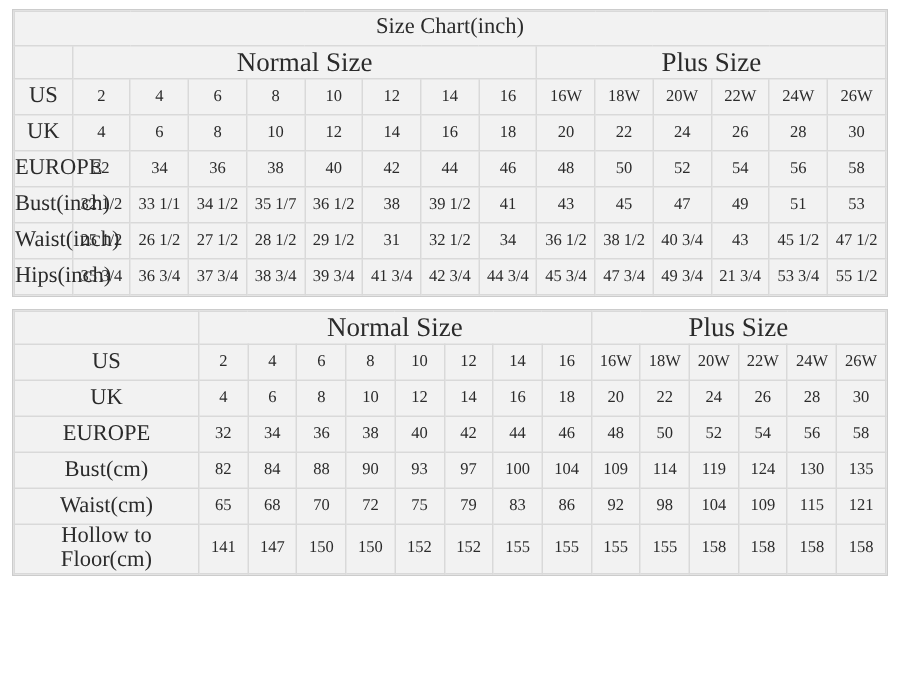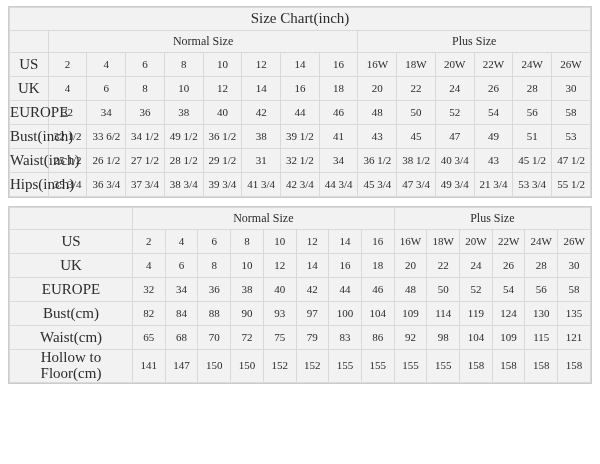--- a/index.html
+++ b/index.html
@@ -46,21 +46,21 @@
     padding: 0;
     line-height: 1.05;
   }
   .title-cell {
     font-size: 15px;
     height: 22px;
     border-bottom: 1px solid #d9d9d9 !important;
     background: #f2f2f2;
   }
   .group-cell {
-    font-size: 12px;
+    font-size: 18px;
     height: 21px;
   }
   .blank-cell {
     background: #f2f2f2;
   }
   .row-label {
     font-size: 15px;
     height: 23px;
     background: #f2f2f2;
   }
@@ -141,23 +141,23 @@
           <td class="data-cell">50</td>
           <td class="data-cell">52</td>
           <td class="data-cell">54</td>
           <td class="data-cell">56</td>
           <td class="data-cell">58</td>
         </tr>
 
         <tr>
           <td class="row-label label-col">Bust(inch)</td>
           <td class="data-cell">32 1/2</td>
-          <td class="data-cell">33 6/2</td>
+          <td class="data-cell">33 1/1</td>
           <td class="data-cell">34 1/2</td>
-          <td class="data-cell">49 1/2</td>
+          <td class="data-cell">35 1/7</td>
           <td class="data-cell">36 1/2</td>
           <td class="data-cell">38</td>
           <td class="data-cell">39 1/2</td>
           <td class="data-cell">41</td>
           <td class="data-cell">43</td>
           <td class="data-cell">45</td>
           <td class="data-cell">47</td>
           <td class="data-cell">49</td>
           <td class="data-cell">51</td>
           <td class="data-cell">53</td>

